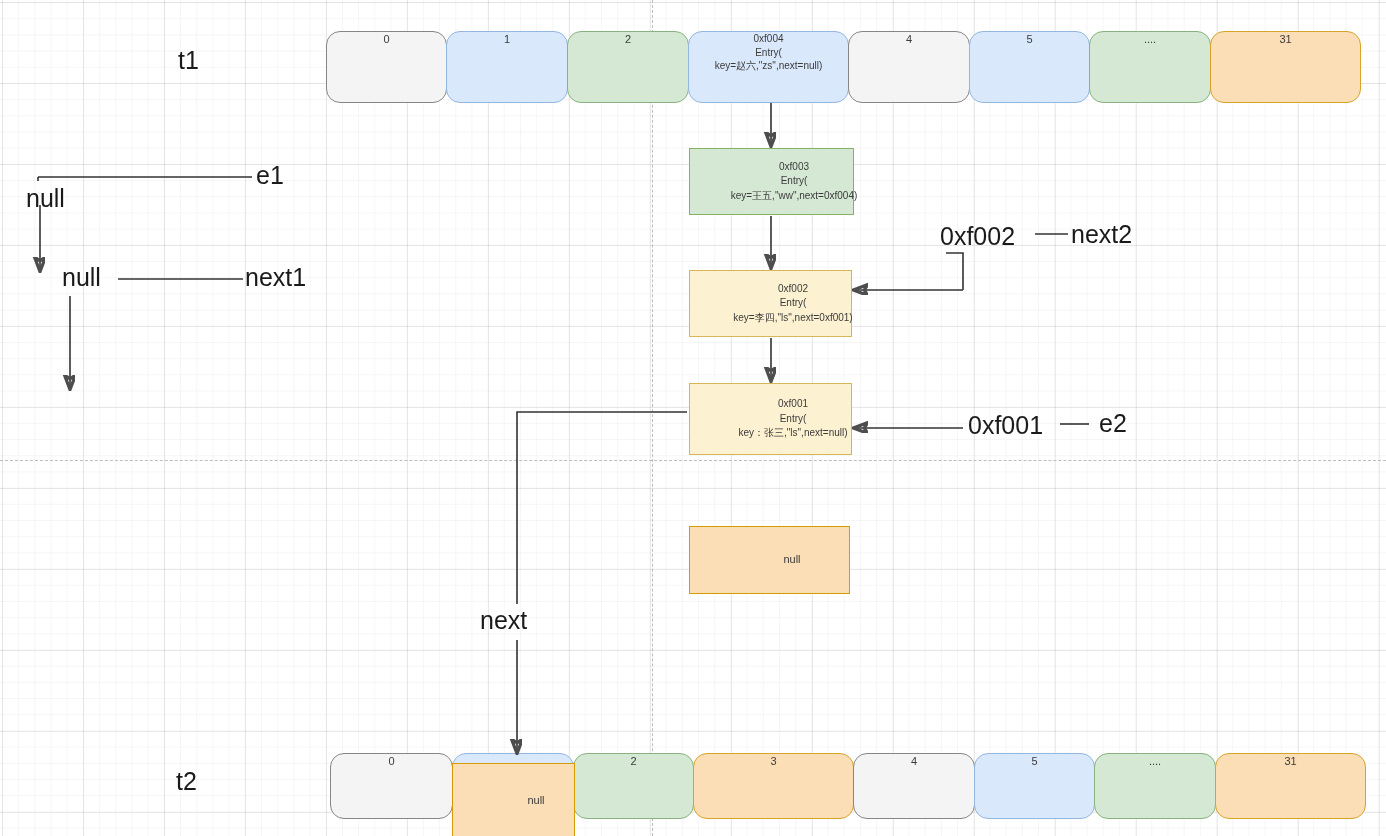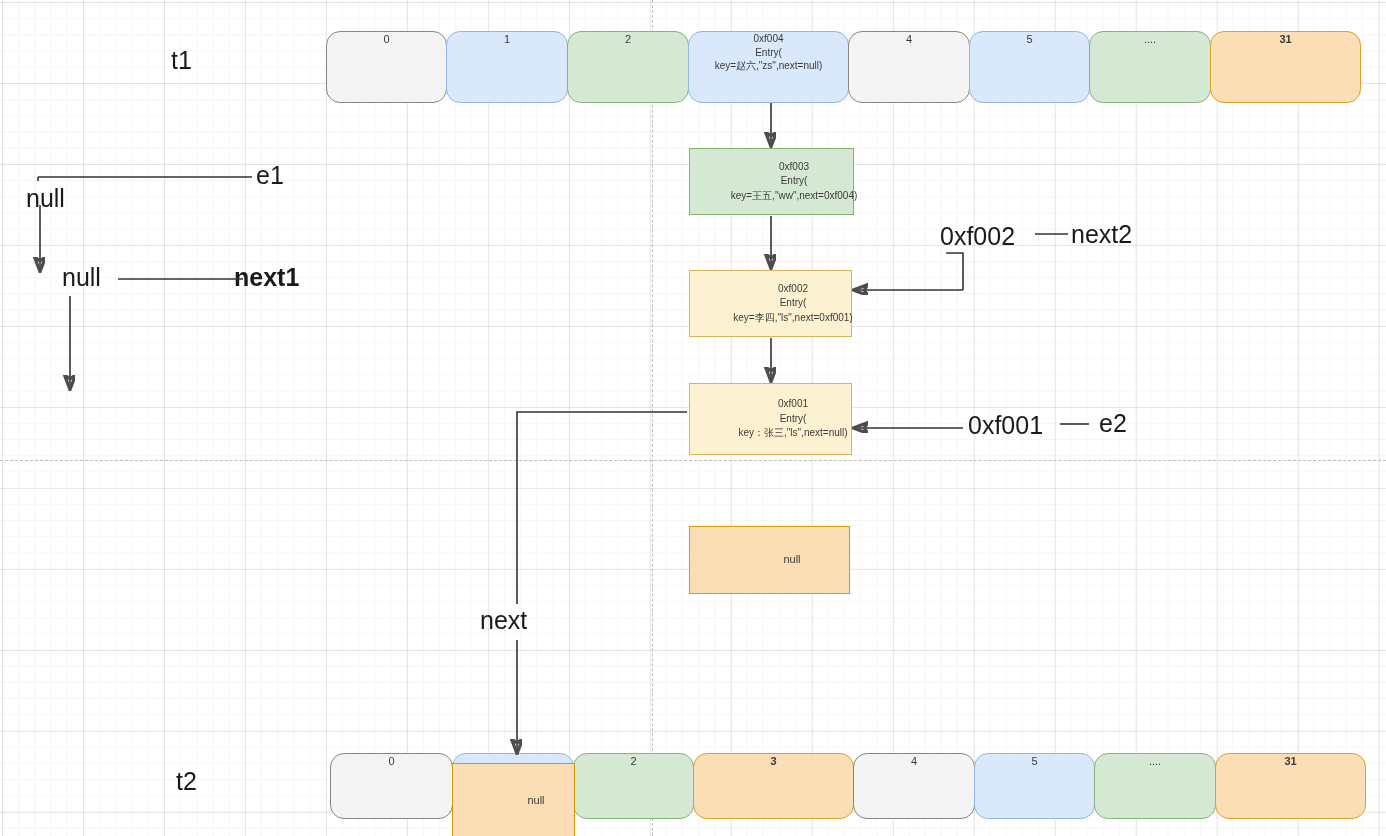--- a/index.html
+++ b/index.html
@@ -60,21 +60,21 @@
     font-size: 11px;
     color: #3b3b3b;
     line-height: 1.35;
     text-align: center;
     margin-right: -1px;
     border-radius: 14px;
   }
   .cell.gray   { background: #f4f4f4; border: 1px solid #868686; }
   .cell.blue   { background: #dae8fc; border: 1px solid #93b7e0; }
   .cell.green  { background: #d5e8d4; border: 1px solid #88b37f; }
-  .cell.orange { background: #fbddb6; border: 1px solid #d9aài; font-weight: bold; }
+  .cell.orange { background: #fbddb6; border: 1px solid #d9aài; }
   .cell.orange { background: #fbddb6; border: 1px solid #d6a429; }
   .cell .big-label { font-size: 11px; }
   .cell .entry-line { font-size: 10px; white-space: nowrap; }
 
   
   .node-box {
     position: absolute;
     box-sizing: border-box;
     display: flex;
     flex-direction: column;
@@ -114,21 +114,21 @@
   svg.overlay .thin { stroke: #333333; stroke-width: 1.6; }
 </style>
 </head>
 <body>
 
 <div id="canvas">
 
   <div class="guide-v" style="left:652px;"></div>
   <div class="guide-h" style="top:460px;"></div>
 
-  <div class="txt" style="left:171px; top:48px;">t1</div>
+  <div class="txt" style="left:178px; top:48px;">t1</div>
 
   <div class="array-row" style="left:326px; top:31px; height:72px;">
     <div class="cell gray" style="width:121px;">
       <span class="big-label">0</span>
     </div>
     <div class="cell blue" style="width:122px;">
       <span class="big-label">1</span>
     </div>
     <div class="cell green" style="width:122px;">
       <span class="big-label">2</span>
@@ -171,21 +171,21 @@
   </div>
 
   <div class="node-box orange" style="left:689px; top:526px; width:161px; height:68px; font-size:11px;">
     <span class="l">null</span>
   </div>
 
   <div class="txt" style="left:26px; top:186px;">null</div>
   <div class="txt" style="left:256px; top:163px;">e1</div>
 
   <div class="txt" style="left:62px; top:265px;">null</div>
-  <div class="txt" style="left:234px; top:265px;font-weight:bold;">next1</div>
+  <div class="txt" style="left:245px; top:265px;">next1</div>
 
   <div class="txt" style="left:940px; top:224px;">0xf002</div>
   <div class="txt" style="left:1071px; top:222px;">next2</div>
 
   <div class="txt" style="left:968px; top:413px;">0xf001</div>
   <div class="txt" style="left:1099px; top:411px;">e2</div>
 
   <div class="txt" style="left:480px; top:608px;">next</div>
 
   <div class="txt" style="left:176px; top:769px;">t2</div>

